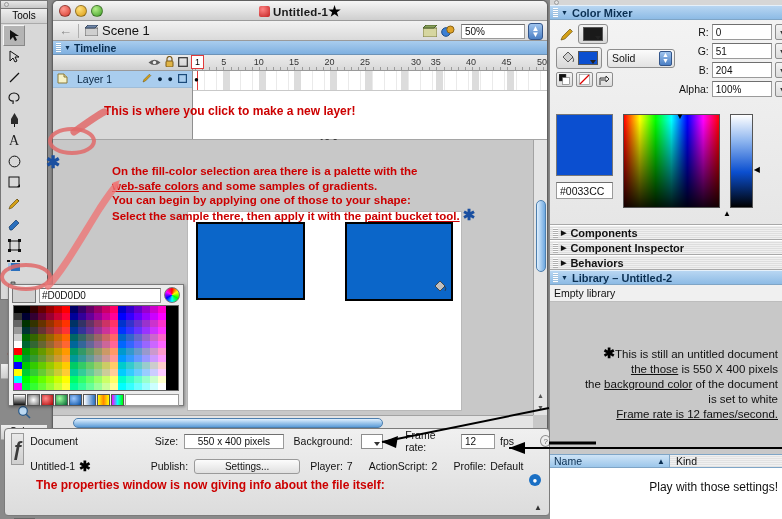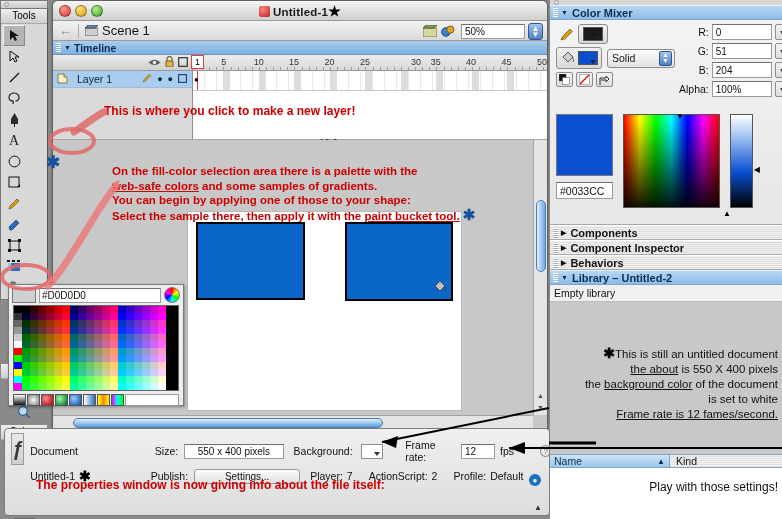--- a/index.html
+++ b/index.html
@@ -880,21 +880,21 @@
     <div class="g" style="background:linear-gradient(90deg,#fff,#2a6fbd)"></div>
     <div class="g" style="background:linear-gradient(90deg,#ff0,#f80,#ff0)"></div>
     <div class="g" style="background:linear-gradient(90deg,#f0f,#0ff,#0f0)"></div>
     <div class="rest"></div>
   </div>
 </div>
 
 <div id="props" class="abs">
   <div style="display:flex;">
     <div class="fl-logo">ƒ</div>
-    <div style="flex:1;padding-top:10px;">
+    <div style="flex:1;padding-top:0;">
       <div class="row" style="gap:0;">
         <span style="width:120px">Document</span>
         <span style="width:44px;text-align:right;padding-right:6px">Size:</span>
         <div class="pfield" style="width:106px">
             <span>550 x 400 pixels</span>
           </div>
         <span style="margin-left:10px">Background:</span>
         <div class="bgswatch" style="margin-left:8px"></div>
         <span style="margin-left:22px">Frame rate:</span>
         <div class="pfield" style="width:36px;margin-left:5px;justify-content:flex-start;padding-left:3px;">
@@ -1048,21 +1048,21 @@
     <span class="grip"></span>
     <span class="tri">▼</span>
     <span>Library – Untitled-2</span>
   </div>
 
   <div id="libbody">
     <div id="libempty">Empty library</div>
     <div id="libgap">
       <div class="abs" style="right:4px;top:44px;">
         <div class="rtext"><span class="blkstar">✱</span><span>This is still an untitled document</span></div>
-        <div class="rtext"><u>the about</u> is 550 X 400 pixels</div>
+        <div class="rtext"><u>the those</u> is 550 X 400 pixels</div>
         <div class="rtext">the <u>background color</u> of the document</div>
         <div class="rtext"><span>is set to white</span></div>
         <div class="rtext"><u>Frame rate is 12 fames/second.</u></div>
       </div>
     </div>
     <div id="libcols">
       <div class="c1">
         <span>Name</span>
         <span style="font-size:8px">▲</span>
       </div>

